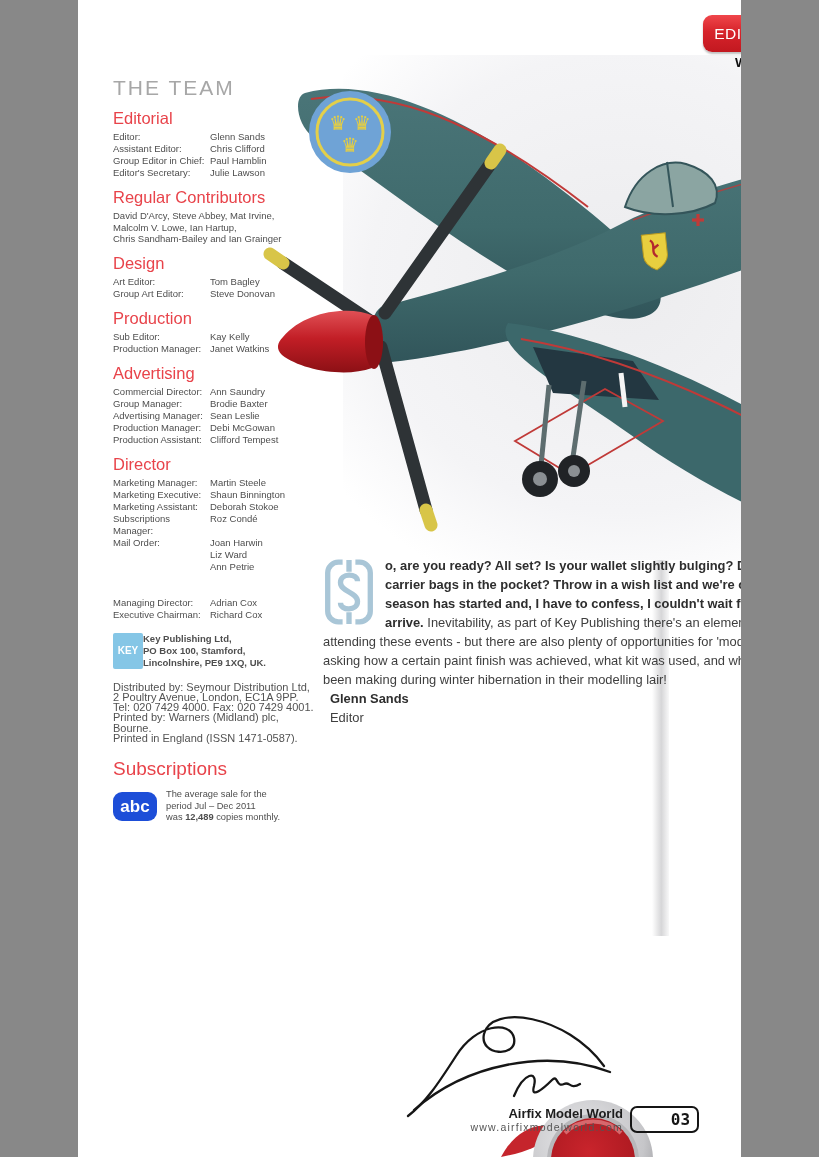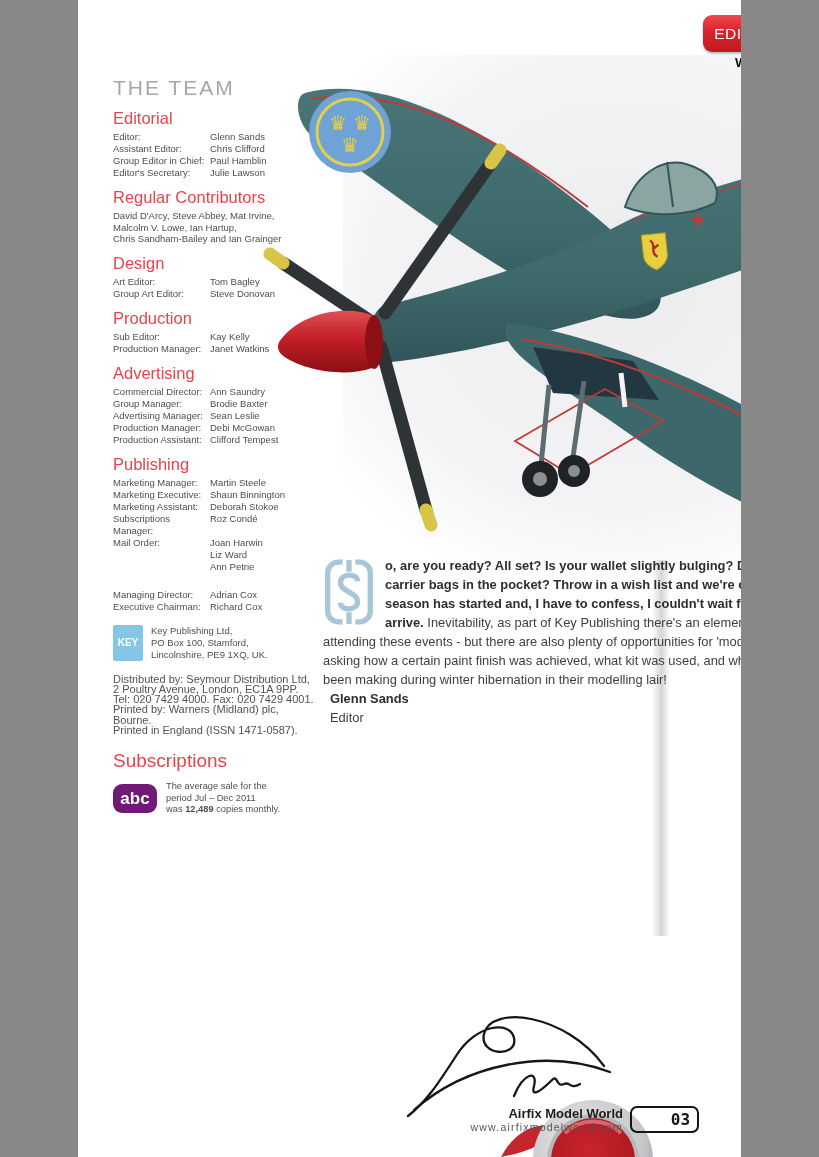--- a/index.html
+++ b/index.html
@@ -20,29 +20,29 @@
     font-weight:bold;font-size:13.5px;letter-spacing:.8px;color:#111;}
   
   .leftcol{position:absolute;left:35px;top:76px;width:202px;z-index:3;color:#4e4e4e;}
   .team-title{font-size:21px;font-weight:300;color:#a7a7a7;letter-spacing:2px;margin:0 0 6px 0;}
   .tsec h2{color:#e8434a;font-size:16.5px;font-weight:400;margin:9px 0 3px 0;}
   .subs-head{color:#e8434a;font-size:19px;font-weight:400;margin:15px 0 6px 0;}
   .rows{display:grid;grid-template-columns:97px 1fr;font-size:9.5px;line-height:12px;}
   .rows .lab,.rows .val{display:block;}
   .rows .val{white-space:pre-line;}
   .contrib{font-size:9.5px;line-height:11.5px;margin:1px 0 0 0;white-space:pre-line;}
-  .mgmt{margin-top:16px;}
+  .mgmt{margin-top:24px;}
   .key-block{display:flex;margin-top:12px;align-items:flex-start;}
   .key-logo{width:30px;height:36px;background:#85c6e6;color:#fff;font-weight:bold;font-size:10px;
     display:flex;align-items:center;justify-content:center;border-radius:2px;position:relative;}
-  .key-addr{font-size:9.5px;line-height:12px;margin-left:8px;white-space:pre-line;}
+  .key-addr{font-size:9.5px;line-height:12px;white-space:pre-line;font-weight:bold;}
   .fine{font-size:11px;line-height:10.3px;margin:0 0 9px 0;white-space:pre-line;color:#525252;}
   .dist{margin-top:13px;}
   .abc-block{display:flex;align-items:center;margin-top:4px;}
-  .abc-logo{width:44px;height:29px;background:#701a75;border-radius:9px;color:#fff;font-weight:bold;
+  .abc-logo{width:44px;height:29px;background:#1d4ed8;border-radius:9px;color:#fff;font-weight:bold;
     font-size:17px;display:flex;align-items:center;justify-content:center;}
   .abc-text{font-size:9.3px;line-height:11.5px;margin-left:9px;color:#4e4e4e;}
   
   .photo{position:absolute;left:175px;top:55px;width:644px;height:520px;z-index:2;}
   
   .editorial{position:absolute;left:245px;top:556px;width:566px;z-index:3;
     font-size:12.9px;line-height:19px;color:#3e3e3e;}
   .dropcap{float:left;width:52px;height:66px;margin:3px 10px 0 0;}
   .lead{margin:0;}
   .lead strong{color:#2e2e2e;}
@@ -260,21 +260,21 @@
                 <span class="lab">Production Manager:</span>
                 <span class="val">Debi McGowan</span>
               </div>
             <div style="display:contents">
                 <span class="lab">Production Assistant:</span>
                 <span class="val">Clifford Tempest</span>
               </div>
           </div>
         </section>
         <section class="tsec">
-          <h2>Publishing</h2>
+          <h2>Director</h2>
 
           <div class="rows">
 
           <div style="display:contents">
                 <span class="lab">Marketing Manager:</span>
                 <span class="val">Martin Steele</span>
               </div>
             <div style="display:contents">
                 <span class="lab">Marketing Executive:</span>
                 <span class="val">Shaun Binnington</span>

